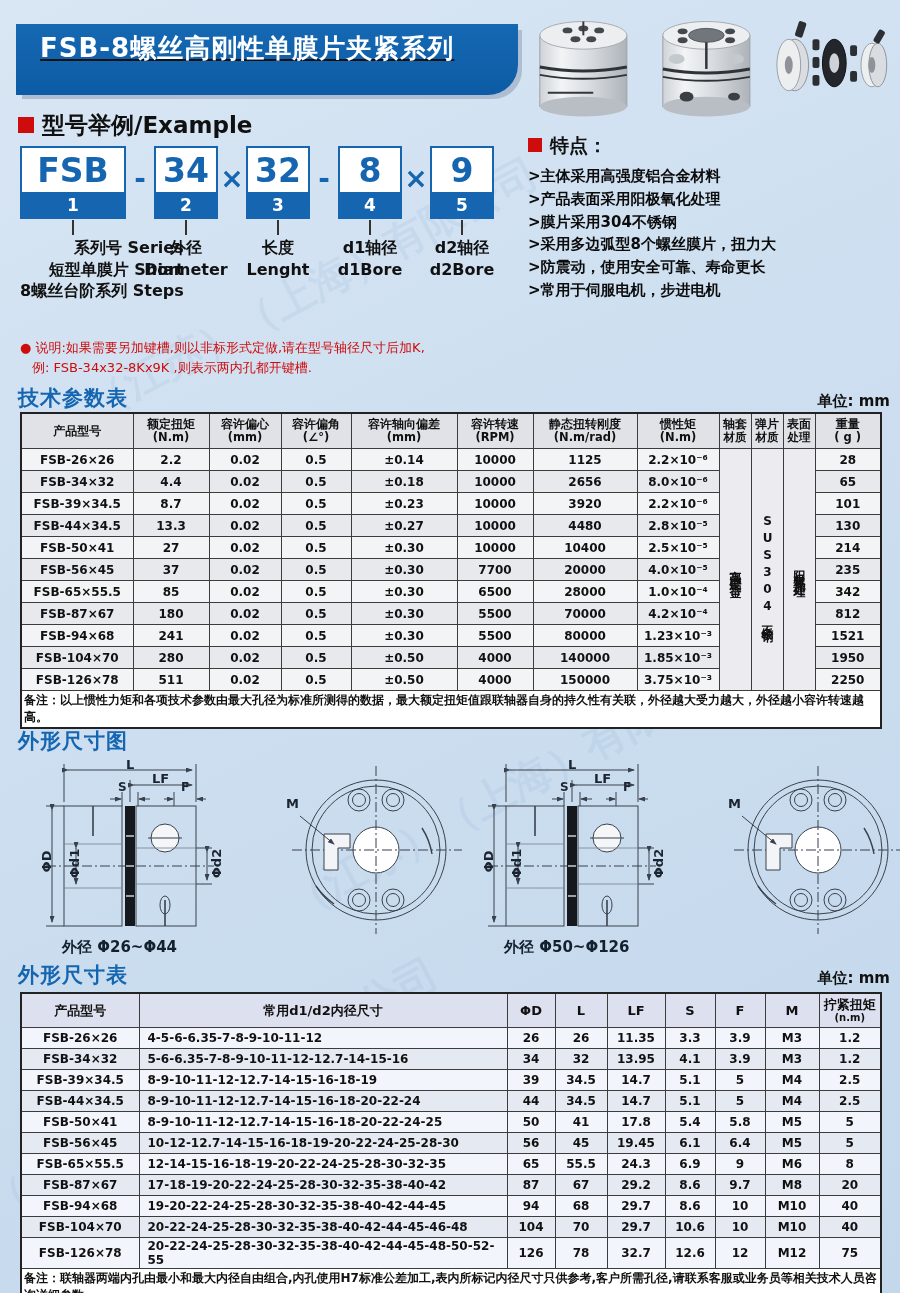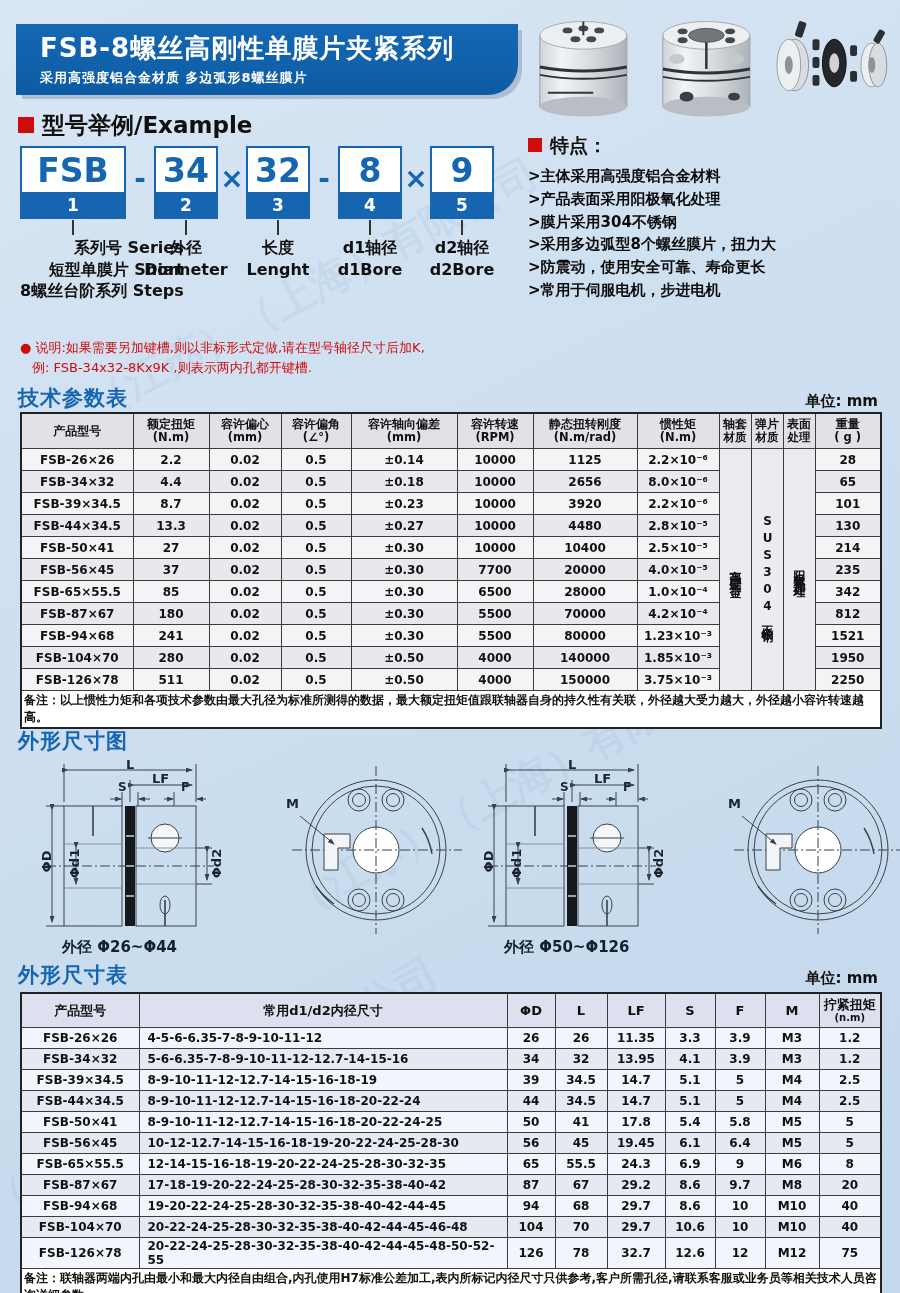--- a/index.html
+++ b/index.html
@@ -7,21 +7,21 @@
   .page { position:relative; width:900px; height:1293px; overflow:hidden;
           background:linear-gradient(155deg,#d9e6f4 0%,#cddff0 40%,#c4d8ec 100%); color:#111; }
   .watermark { position:absolute; font-size:42px; font-weight:700; color:#2f6aa8; opacity:.06;
                transform:rotate(-28deg); white-space:nowrap; pointer-events:none; }
   .w1{ left:60px; top:260px;} .w2{ left:260px; top:760px;} .w3{ left:-40px; top:1060px;}
 
   
   .banner { position:absolute; left:16px; top:24px; width:502px; height:71px;
             background:linear-gradient(180deg,#1568b2,#0d5ba5);
             border-radius:0 0 30px 0; padding:7px 10px 0 24px;
-            box-shadow:5px 5px 0 -1px #aebdd2; }
+            box-shadow:5px 5px 0 -1px #aebdd2;text-decoration:underline; }
   .banner-title { color:#fff; font-size:26px; font-weight:800; letter-spacing:1px; white-space:nowrap; }
   .banner-sub   { color:#fff; font-size:13px; font-weight:700; margin-top:3px; letter-spacing:1px;}
 
   .photos { position:absolute; left:524px; top:8px; width:370px; height:114px; display:flex; gap:4px; align-items:center;}
 
   .redsq { display:inline-block; width:15px; height:15px; background:#cf0c0c; margin-right:8px; }
   .ex-head { position:absolute; left:18px; top:110px; font-size:23px; font-weight:800; color:#101010; }
   .ex-head .redsq{ width:16px; height:16px; }
 
   
@@ -45,21 +45,21 @@
   .features { position:absolute; left:528px; top:133px; width:366px; }
   .feat-head { font-size:19px; font-weight:800; margin-bottom:6px; }
   .feat-head .redsq{ width:14px; height:14px; }
   .features ul { list-style:none; }
   .features li { font-size:15px; font-weight:700; line-height:1.52; color:#0c0c0c; white-space:nowrap; }
 
   .blue-head { position:absolute; font-size:21px; font-weight:800; color:#1566b0; letter-spacing:1px; }
   .h-tech { left:18px; top:384px; }
   .h-draw { left:18px; top:727px; }
   .h-dimt { left:18px; top:961px; }
-  .unit { position:absolute; right:22px; font-size:15px; font-weight:800; color:#111;text-align:center; }
+  .unit { position:absolute; right:10px; font-size:15px; font-weight:800; color:#111;text-align:center; }
   .u1 { top:392px; } .u2 { top:969px; }
 
   
   table { border-collapse:collapse; table-layout:fixed; background:#fff; position:absolute; left:20px; }
   th,td { border:1px solid #3c3c3c; text-align:center; vertical-align:middle; overflow:hidden; }
   #tech-table { top:412px; width:860px; border:2px solid #222; }
   #tech-table th { background:#e0e2e7; font-size:12px; font-weight:800; padding:3px 1px; line-height:1.2; }
   #tech-table th .h-u { font-weight:700; font-size:11.5px; }
   #tech-table td { font-size:12px; font-weight:700; height:22px; padding:1px 2px; }
   #tech-table tr.odd td { background:#f3f4f6; }
@@ -91,21 +91,20 @@
 </head>
 <body>
 
 <div class="page">
   <div class="watermark w1">（江苏）（上海）有限公司</div>
   <div class="watermark w2">（江苏）（上海）有限公司</div>
   <div class="watermark w3">（江苏）（上海）有限公司</div>
 
   <div class="banner">
     <div class="banner-title">FSB-8螺丝高刚性单膜片夹紧系列</div>
-    <div class="banner-sub">采用高强度铝合金材质 多边弧形8螺丝膜片</div>
   </div>
 
   <div class="photos">
     <svg width="120" height="112" viewBox="0 0 120 112">
       <defs>
           <linearGradient id="met1" x1="0" x2="1">
             <stop offset="0" stop-color="#cfd3d7"></stop>
             <stop offset=".25" stop-color="#f2f4f6"></stop>
             <stop offset=".6" stop-color="#d6dadf"></stop>
             <stop offset="1" stop-color="#aeb3b9"></stop>

